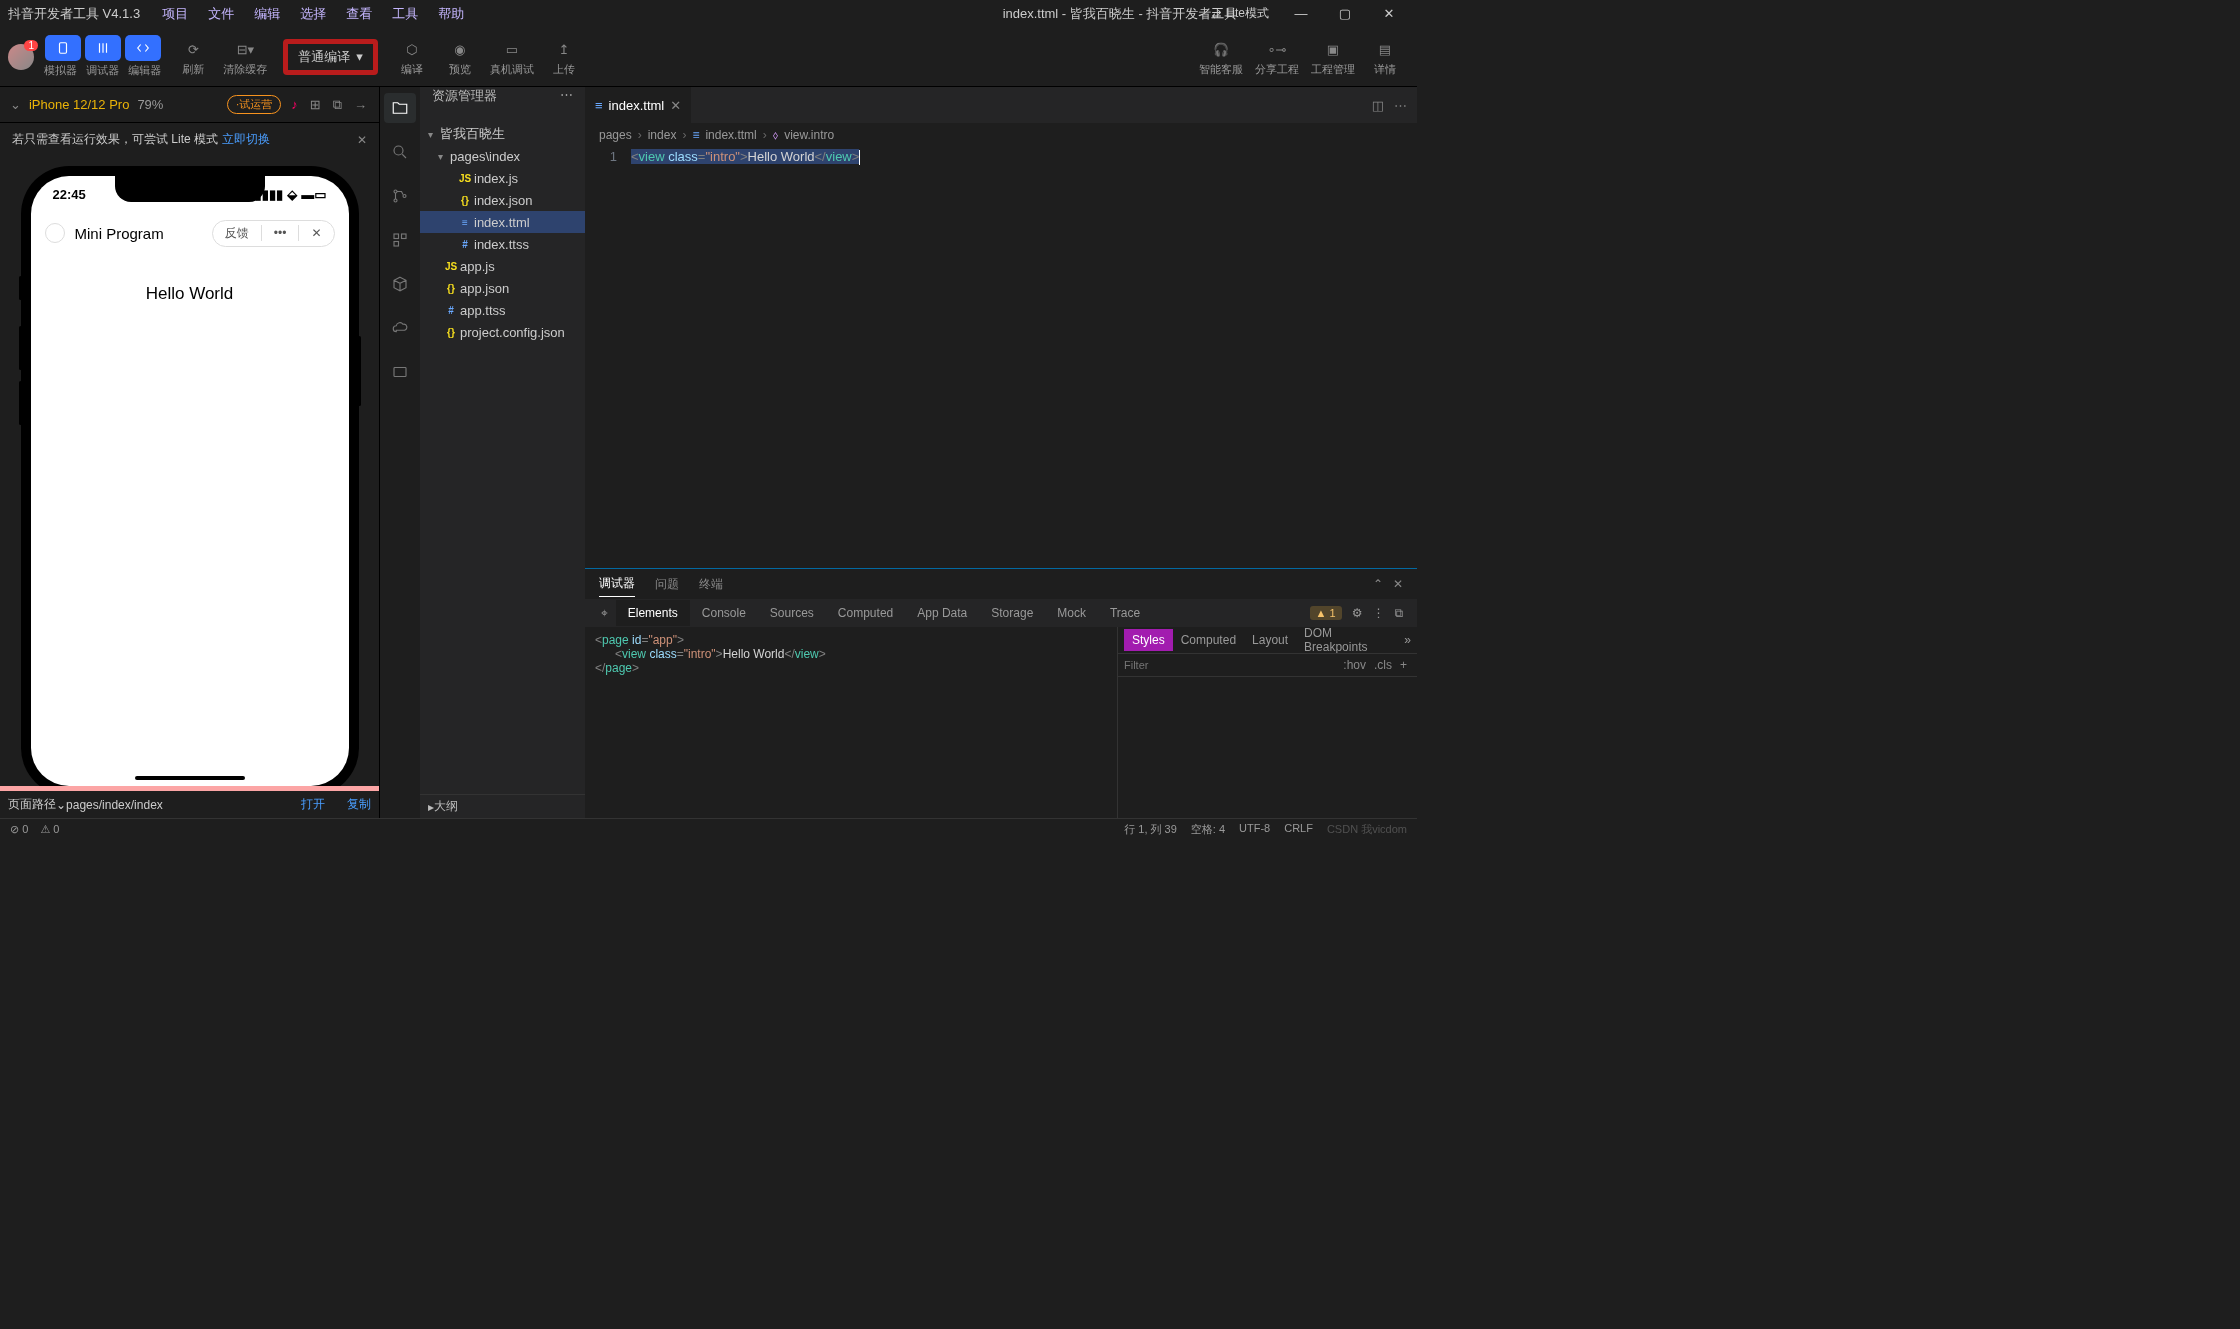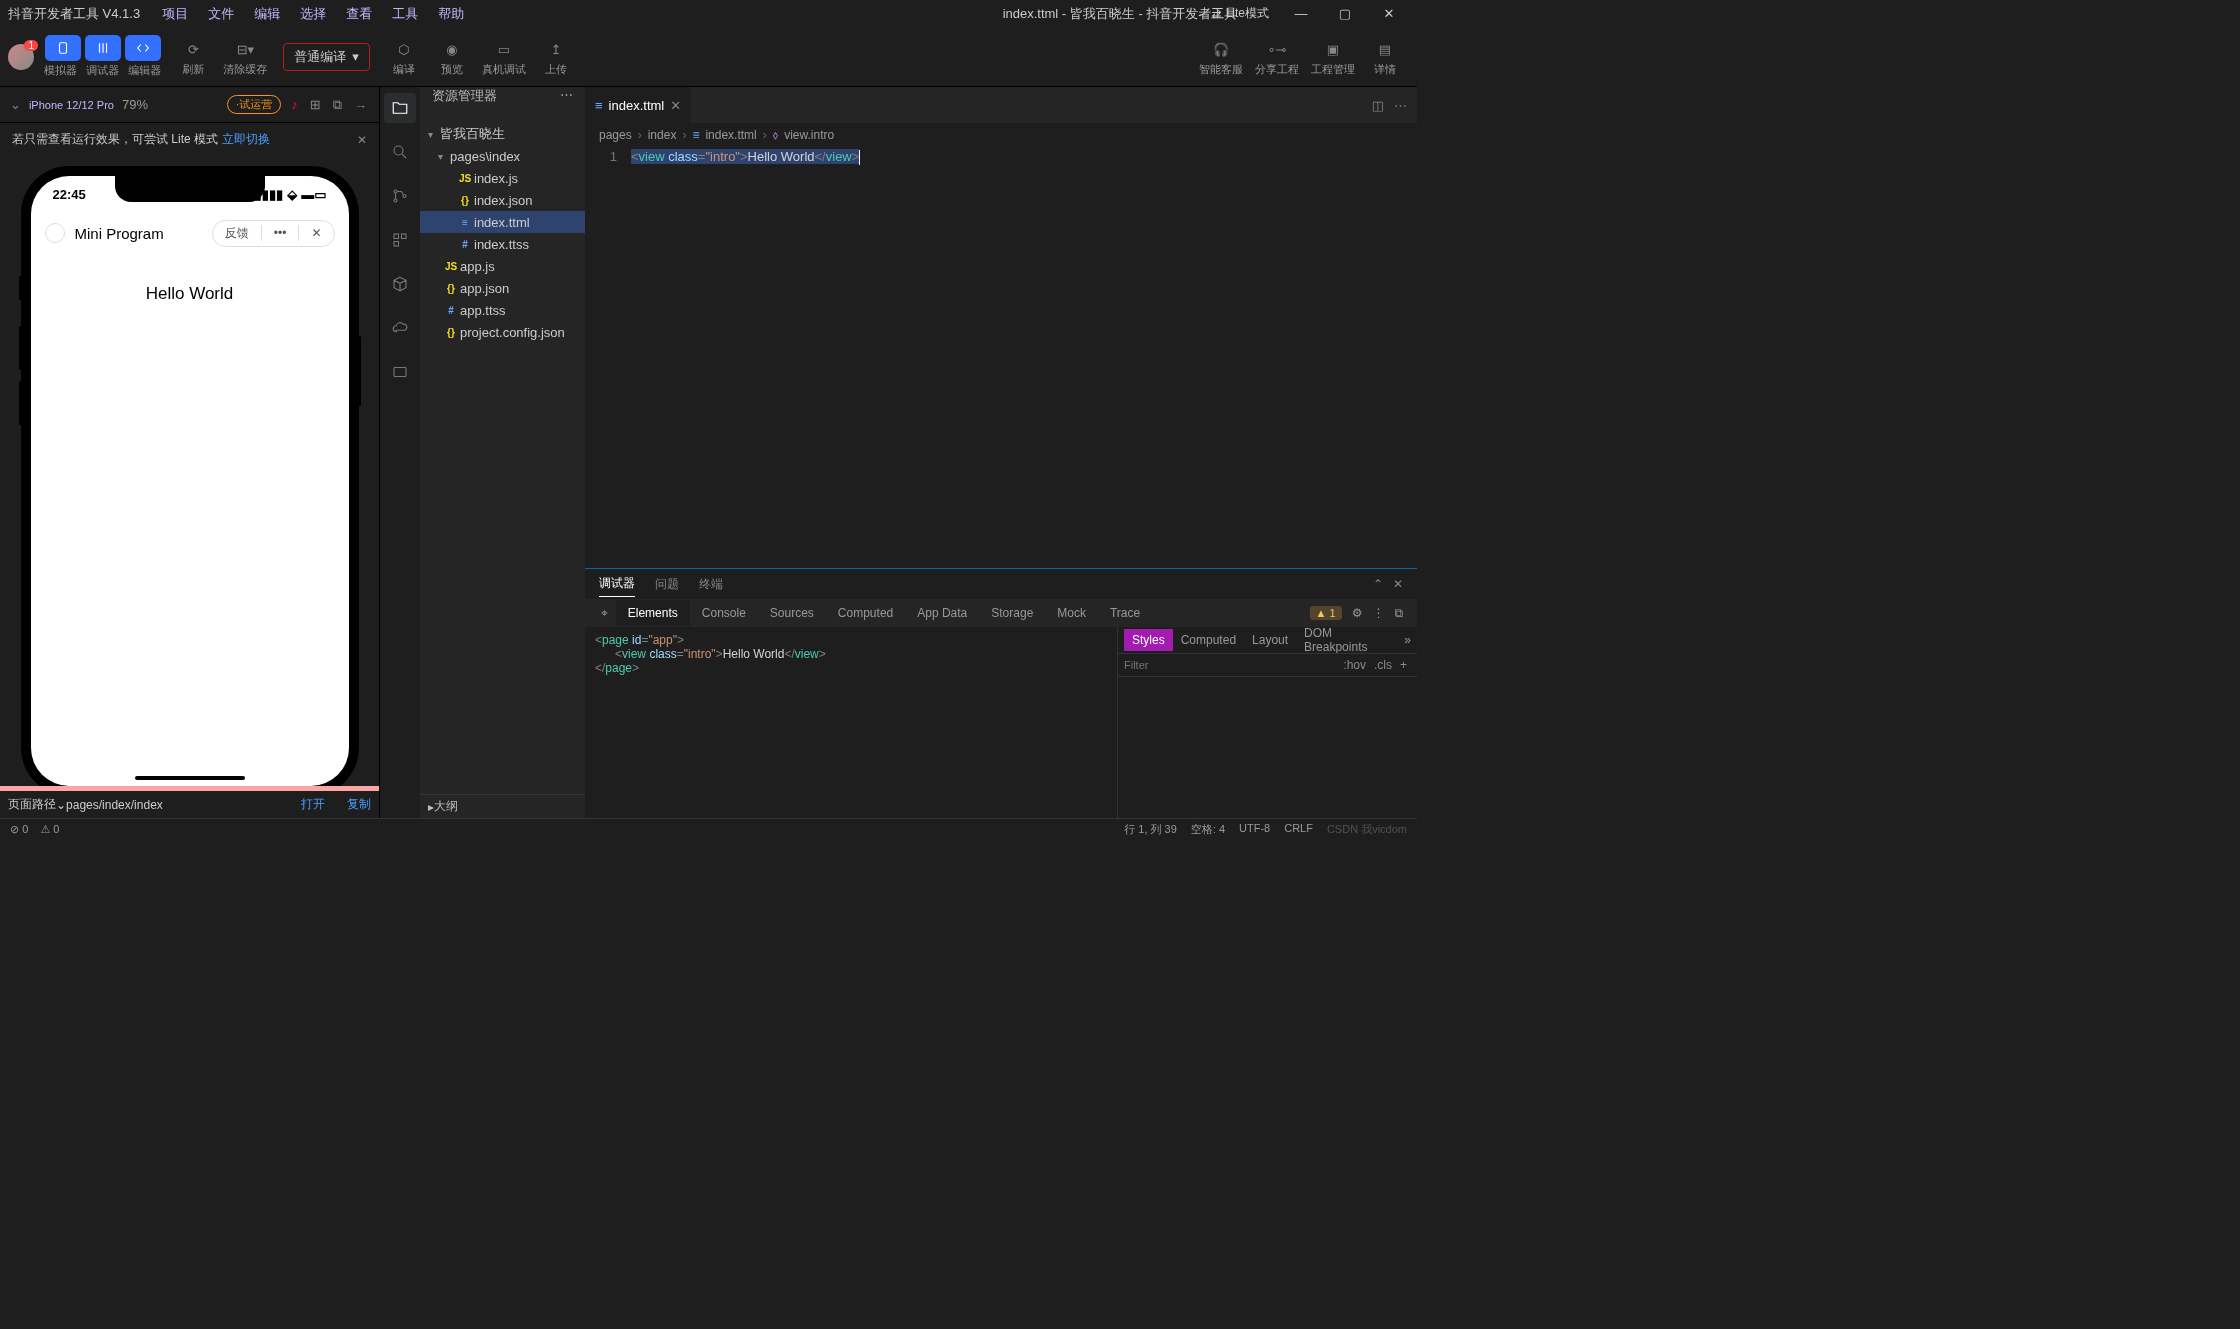--- a/index.html
+++ b/index.html
@@ -14,29 +14,29 @@
 .lite-mode{display:flex;align-items:center;gap:4px;padding:0 8px;font-size:12px}
 
 .toolbar{height:60px;background:#1e1e1e;display:flex;align-items:center;padding:4px 8px;border-bottom:1px solid #000}
 .toolbar-group{display:flex;flex-direction:column;align-items:center;margin-right:8px}
 .toolbar-btns{display:flex;gap:4px;margin-bottom:2px}
 .tb-btn{width:36px;height:26px;border-radius:5px;display:flex;align-items:center;justify-content:center;cursor:pointer;color:#fff}
 .tb-btn.blue{background:#3370ff}
 .tb-label{font-size:11px;color:#999;white-space:pre}
 .tb-single{display:flex;flex-direction:column;align-items:center;margin:0 6px}
 .tb-single .tb-btn{background:transparent;color:#888}
-.tb-compile-mode{border:1px solid #b91c1c;border-radius:4px;padding:4px 10px;color:#ccc;margin:0 10px;display:flex;align-items:center;gap:6px}
+.tb-compile-mode{border:5px solid #b91c1c;border-radius:4px;padding:4px 10px;color:#ccc;margin:0 10px;display:flex;align-items:center;gap:6px}
 .toolbar-spacer{flex:1}
 .avatar{width:26px;height:26px;border-radius:50%;background:linear-gradient(135deg,#c88,#888);margin-right:10px;position:relative}
 .avatar .badge{position:absolute;top:-4px;right:-4px;background:#f44;color:#fff;font-size:10px;border-radius:8px;padding:0 4px}
 
 .main{flex:1;display:flex;overflow:hidden}
 .sim-panel{width:380px;background:#1e1e1e;display:flex;flex-direction:column;border-right:1px solid #000}
 .sim-header{height:36px;display:flex;align-items:center;padding:0 10px;gap:8px;border-bottom:1px solid #000}
-.sim-header .device{color:#c4b5fd;font-size:11px}
+.sim-header .device{color:#eab308;font-size:13px}
 .sim-header .zoom{color:#999;font-size:13px}
 .trial-btn{border:1px solid #f7931e;color:#f7931e;border-radius:10px;padding:1px 8px;font-size:11px;margin-left:auto}
 .sim-header .icon-btn{color:#888;padding:2px;cursor:pointer}
 .sim-tip{padding:8px 12px;font-size:12px;color:#ccc;display:flex;align-items:center}
 .sim-tip a{color:#4a9eff;margin-left:4px;cursor:pointer}
 .sim-tip .close{margin-left:auto;color:#888;cursor:pointer}
 .phone-wrap{flex:1;display:flex;align-items:flex-start;justify-content:center;padding:10px;overflow:hidden}
 .phone{width:338px;height:630px;background:#000;border-radius:48px;padding:10px;position:relative}
 .phone-screen{width:100%;height:100%;background:#fff;border-radius:38px;overflow:hidden;position:relative}
 .notch{position:absolute;top:0;left:50%;transform:translateX(-50%);width:150px;height:26px;background:#000;border-radius:0 0 16px 16px;z-index:2}

